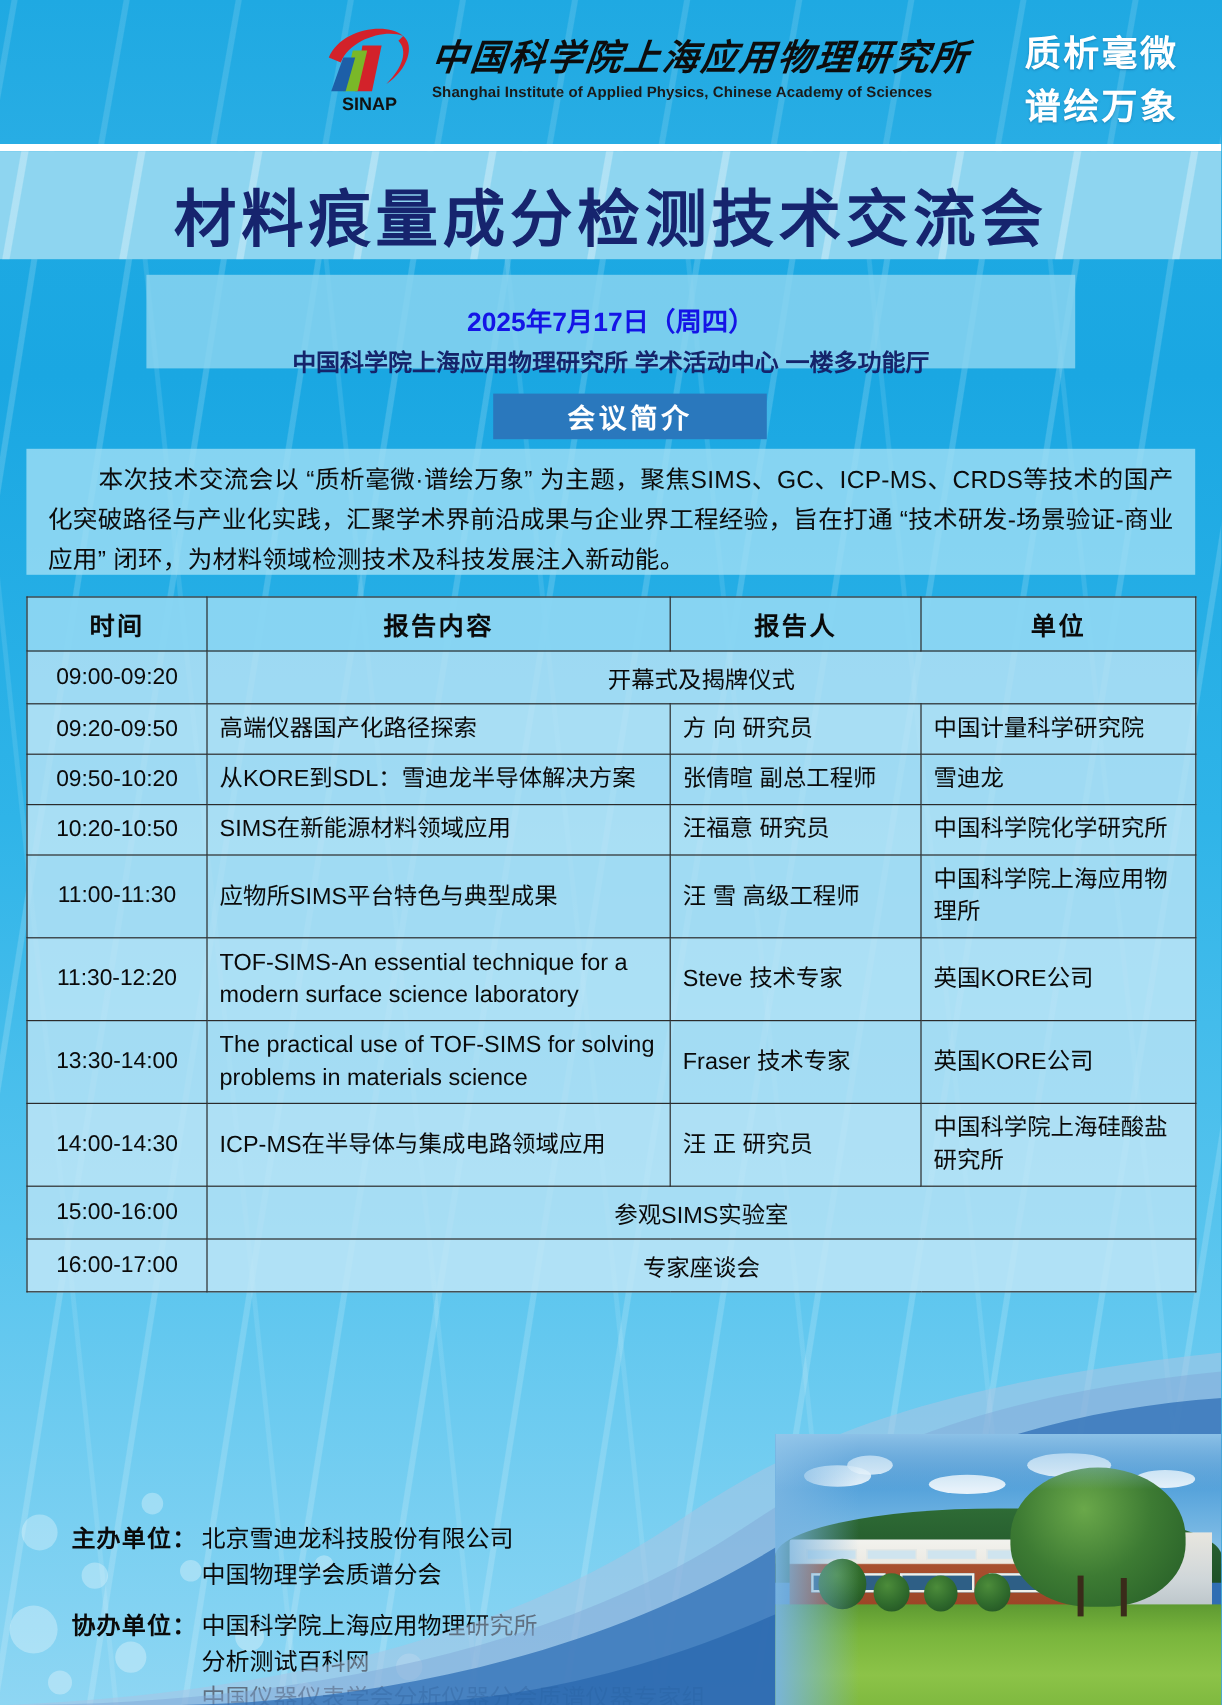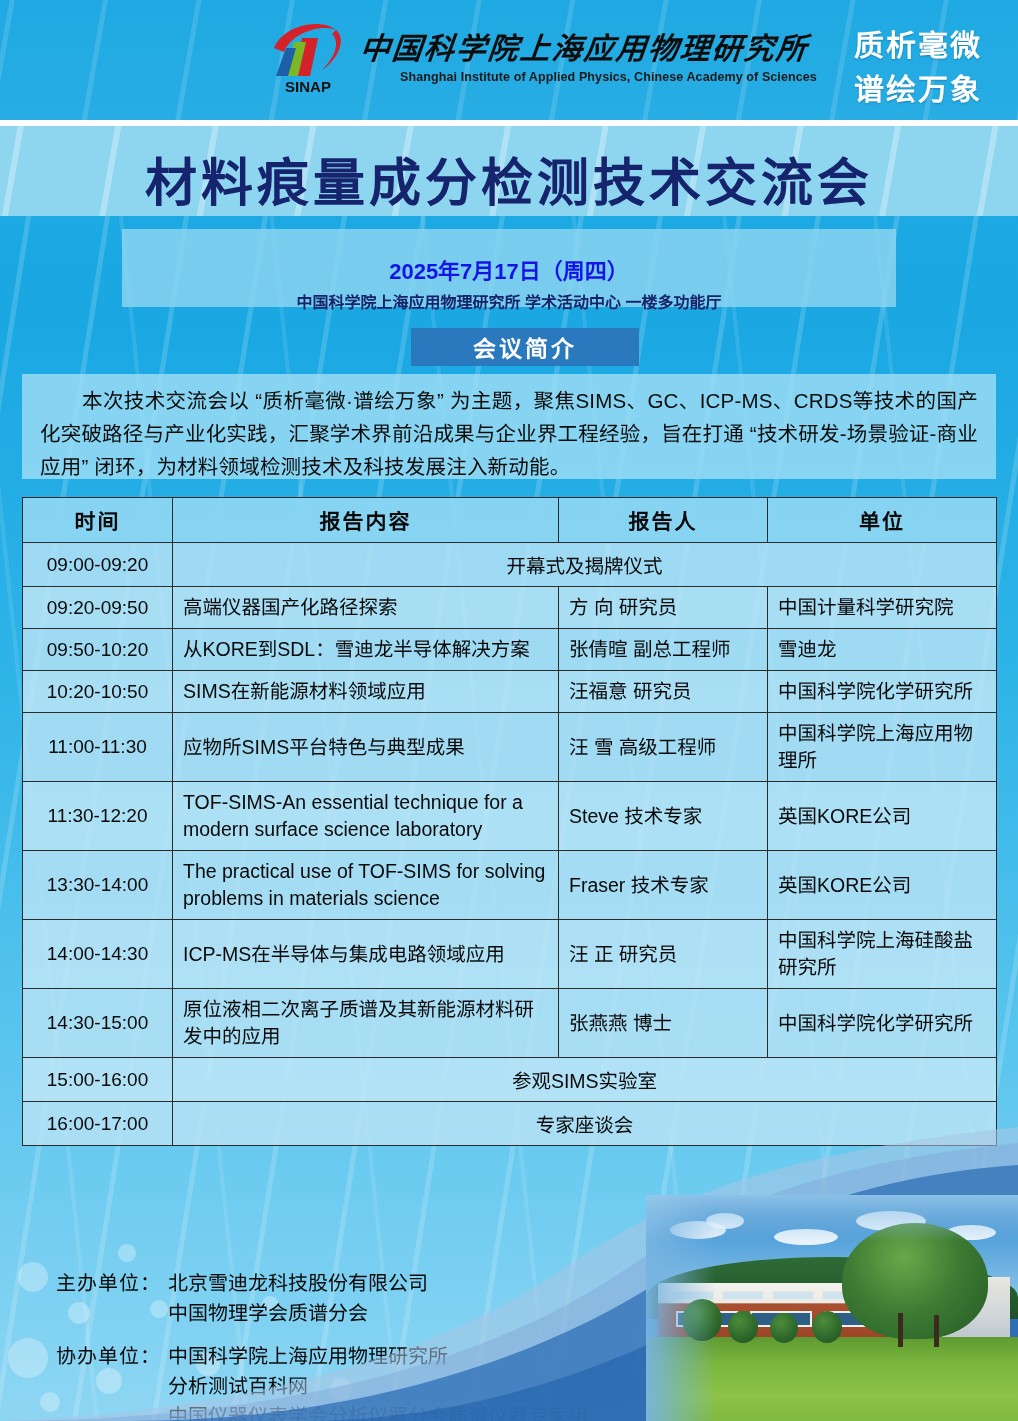--- a/index.html
+++ b/index.html
@@ -69,21 +69,21 @@
   #logo-text { display:flex; flex-direction:column; }
   .logo-cn {
     font-family:"Liberation Serif", serif;
     font-size:30px; font-weight:700; font-style:italic;
     letter-spacing:2px; color:#0d0d0d; line-height:1.25;
     white-space:nowrap;
     transform:skewX(-6deg);
   }
   .logo-en {
     font-size:12.5px; font-weight:600; color:#1a1a1a;
-    letter-spacing:.1px; white-space:nowrap; margin-top:2px;margin-left:40px;
+    letter-spacing:.1px; white-space:nowrap; margin-top:2px;
   }
   #slogan {
     position:absolute; right:36px; top:24px;
     text-align:center; color:#ffffff;
     font-size:30px; font-weight:bold; line-height:1.45;
     letter-spacing:2px;
     text-shadow:0 1px 2px rgba(0,60,110,.35);
   }
   #slogan div { white-space:nowrap; }
 
@@ -116,21 +116,21 @@
   #date-band {
     position:absolute; left:122px; top:229px; width:774px; height:78px;
     background:rgba(141,213,240,.82);
     display:flex; flex-direction:column; align-items:center; justify-content:center;
     gap:4px;
   }
   #conf-date {
     font-size:22px; font-weight:bold; color:#1414e6; white-space:nowrap;margin-top:29px;
   }
   #conf-venue {
-    font-size:16px; font-weight:bold; color:#15246b; white-space:nowrap;
+    font-size:20px; font-weight:bold; color:#15246b; white-space:nowrap;
   }
 
   
   #intro-badge {
     position:absolute; left:411px; top:328px; width:228px; height:38px;
     background:#2a78bd;
     display:flex; align-items:center; justify-content:center;
     color:#ffffff; font-size:23px; font-weight:bold; letter-spacing:3px;
   }
 
@@ -185,22 +185,23 @@
   table#schedule tbody tr { background:rgba(198,233,247,.55); }
   table#schedule tbody tr:nth-child(odd) { background:rgba(186,228,245,.50); }
 
   
   #organizers {
     position:absolute; left:56px; top:1268px; width:640px;
     font-size:20px; color:#0a0a0a; line-height:30px;
   }
   .org-group { display:flex; margin-bottom:13px; }
   .org-label {
-    font-weight:normal; white-space:nowrap; width:112px; flex:none;
+    font-weight:bold; white-space:nowrap; width:112px; flex:none;
     letter-spacing:1px;
+    text-align:center;
   }
   .org-list { display:flex; flex-direction:column; }
   .org-list span { white-space:nowrap; }
 
   
   #campus-photo {
     position:absolute; right:0; bottom:0; width:372px; height:226px;
     overflow:hidden;
   }
   .sky  { position:absolute; left:0; top:0; width:372px; height:108px;
@@ -370,26 +371,20 @@
             <td class="speaker">Fraser    技术专家</td>
             <td class="org">英国KORE公司</td>
           </tr>
           <tr>
             <td class="time">14:00-14:30</td>
             <td class="topic">ICP-MS在半导体与集成电路领域应用</td>
             <td class="speaker">汪 正    研究员</td>
             <td class="org">中国科学院上海硅酸盐研究所</td>
           </tr>
           <tr>
-            <td class="time">14:30-15:00</td>
-            <td class="topic">原位液相二次离子质谱及其新能源材料研发中的应用</td>
-            <td class="speaker">张燕燕    博士</td>
-            <td class="org">中国科学院化学研究所</td>
-          </tr>
-          <tr>
             <td class="time">15:00-16:00</td>
             <td class="full" colspan="3">参观SIMS实验室</td>
           </tr>
           <tr>
             <td class="time">16:00-17:00</td>
             <td class="full" colspan="3">专家座谈会</td>
           </tr>
         </tbody>
     </table>
   </div>

